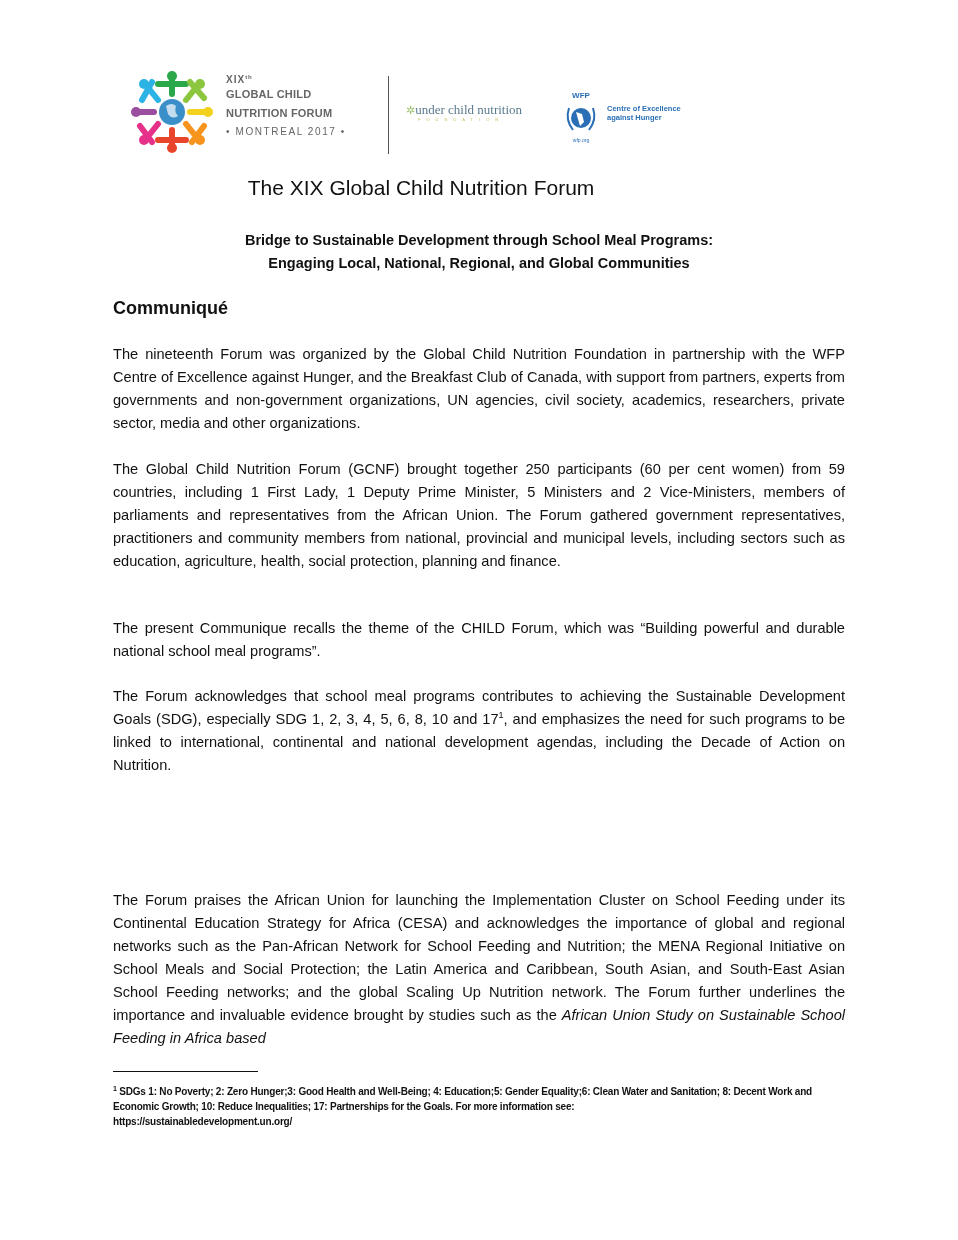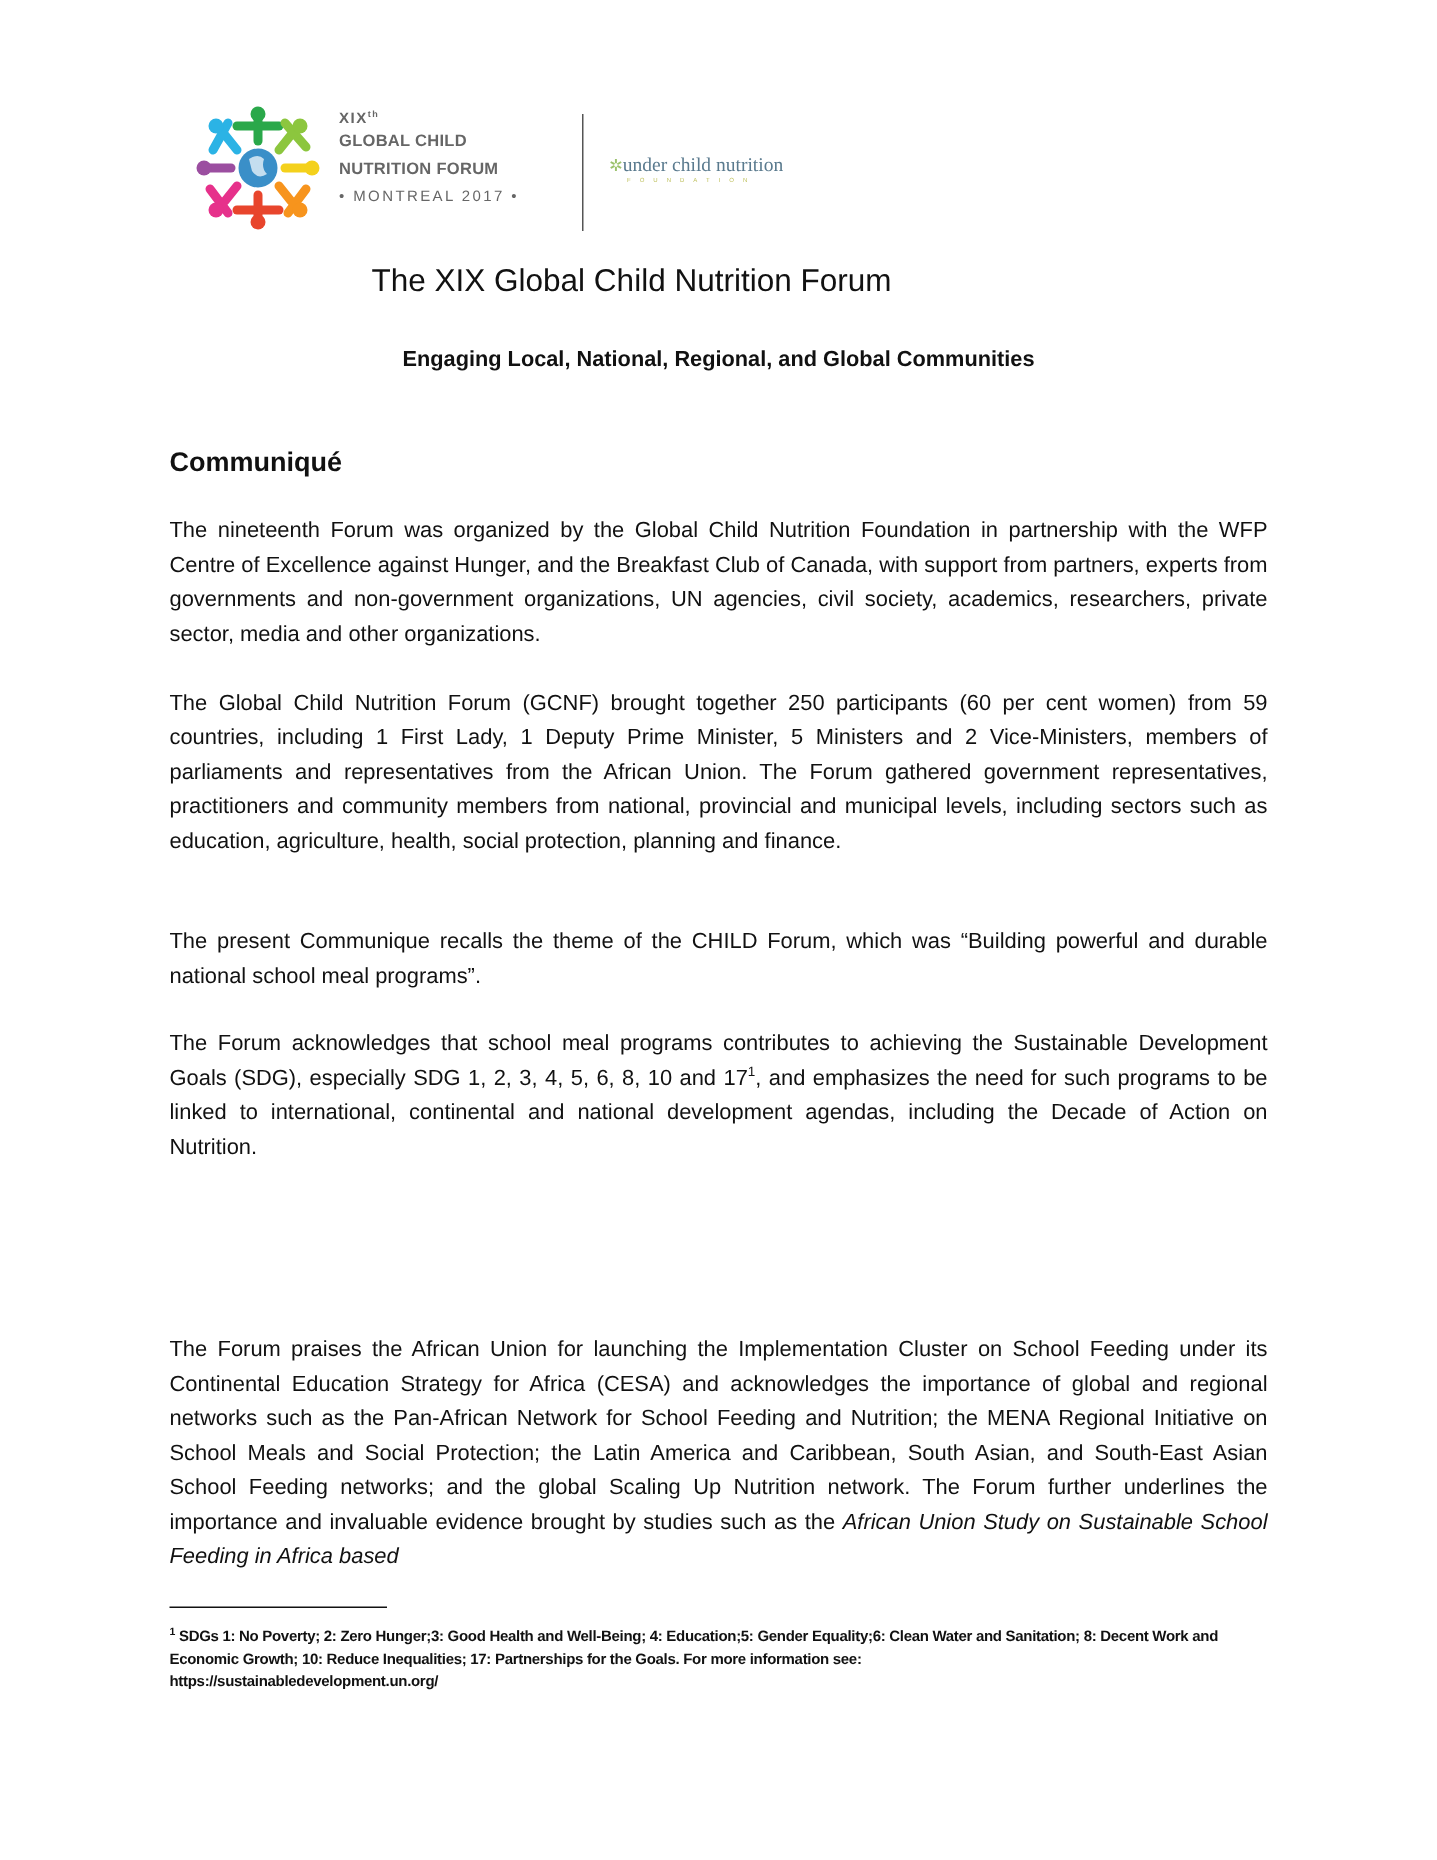--- a/index.html
+++ b/index.html
@@ -103,25 +103,39 @@
       <div class="gcnf-city">• MONTREAL 2017 •</div>
     </div>
 
     <div class="vdivider"></div>
 
     <div class="gcnf-found">
       <div class="line1"><span class="star">✲</span><span>under child nutrition</span></div>
       <div class="line2">FOUNDATION</div>
     </div>
 
+    <div class="wfp">
+      <svg class="wfp-emblem" viewBox="0 0 38 54">
+        <text x="19" y="8" text-anchor="middle" font-size="8" font-weight="bold" fill="#2a6fb5" font-family="Liberation Sans, sans-serif">WFP</text>
+        <path d="M7 18 q-4 12 4 22 M31 18 q4 12 -4 22" stroke="#2a6fb5" stroke-width="2" fill="none"></path>
+        <circle cx="19" cy="28" r="10" fill="#2a6fb5"></circle>
+        <path d="M14 22 l6 2 l2 8 l-4 4 z" fill="#ffffff"></path>
+        <text x="19" y="52" text-anchor="middle" font-size="5" fill="#2a6fb5" font-family="Liberation Sans, sans-serif">wfp.org</text>
+      </svg>
+      <div class="wfp-text">
+        <div>Centre of Excellence</div>
+        <div>against Hunger</div>
+      </div>
+    </div>
 
   </div>
 
   <div class="doc-title">The XIX Global Child Nutrition Forum</div>
   <div class="subtitle">
+    <div>Bridge to Sustainable Development through School Meal Programs:</div>
     <div>Engaging Local, National, Regional, and Global Communities</div>
   </div>
   <div class="section-head">Communiqué</div>
 
   <p class="body-text p1">The nineteenth Forum was organized by the Global Child Nutrition Foundation in partnership with the WFP Centre of Excellence against Hunger, and the Breakfast Club of Canada, with support from partners, experts from governments and non-government organizations, UN agencies, civil society, academics, researchers, private sector, media and other organizations.</p>
   <p class="body-text p2">The Global Child Nutrition Forum (GCNF) brought together 250 participants (60 per cent women) from 59 countries, including 1 First Lady, 1 Deputy Prime Minister, 5 Ministers and 2 Vice-Ministers, members of parliaments and representatives from the African Union. The Forum gathered government representatives, practitioners and community members from national, provincial and municipal levels, including sectors such as education, agriculture, health, social protection, planning and finance.</p>
   <p class="body-text p3">The present Communique recalls the theme of the CHILD Forum, which was “Building powerful and durable national school meal programs”.</p>
   <p class="body-text p4"><span>The Forum acknowledges that school meal programs contributes to achieving the Sustainable Development Goals (SDG), especially SDG 1, 2, 3, 4, 5, 6, 8, 10 and 17</span><sup>1</sup><span>, and emphasizes the need for such programs to be linked to international, continental and national development agendas, including the Decade of Action on Nutrition.</span></p>
   <p class="body-text p6"><span>The Forum praises the African Union for launching the Implementation Cluster on School Feeding under its Continental Education Strategy for Africa (CESA) and acknowledges the importance of global and regional networks such as the Pan-African Network for School Feeding and Nutrition; the MENA Regional Initiative on School Meals and Social Protection; the Latin America and Caribbean, South Asian, and South-East Asian School Feeding networks; and the global Scaling Up Nutrition network. The Forum further underlines the importance and invaluable evidence brought by studies such as the </span><span class="italic">African Union Study on Sustainable School Feeding in Africa based</span></p>
 

